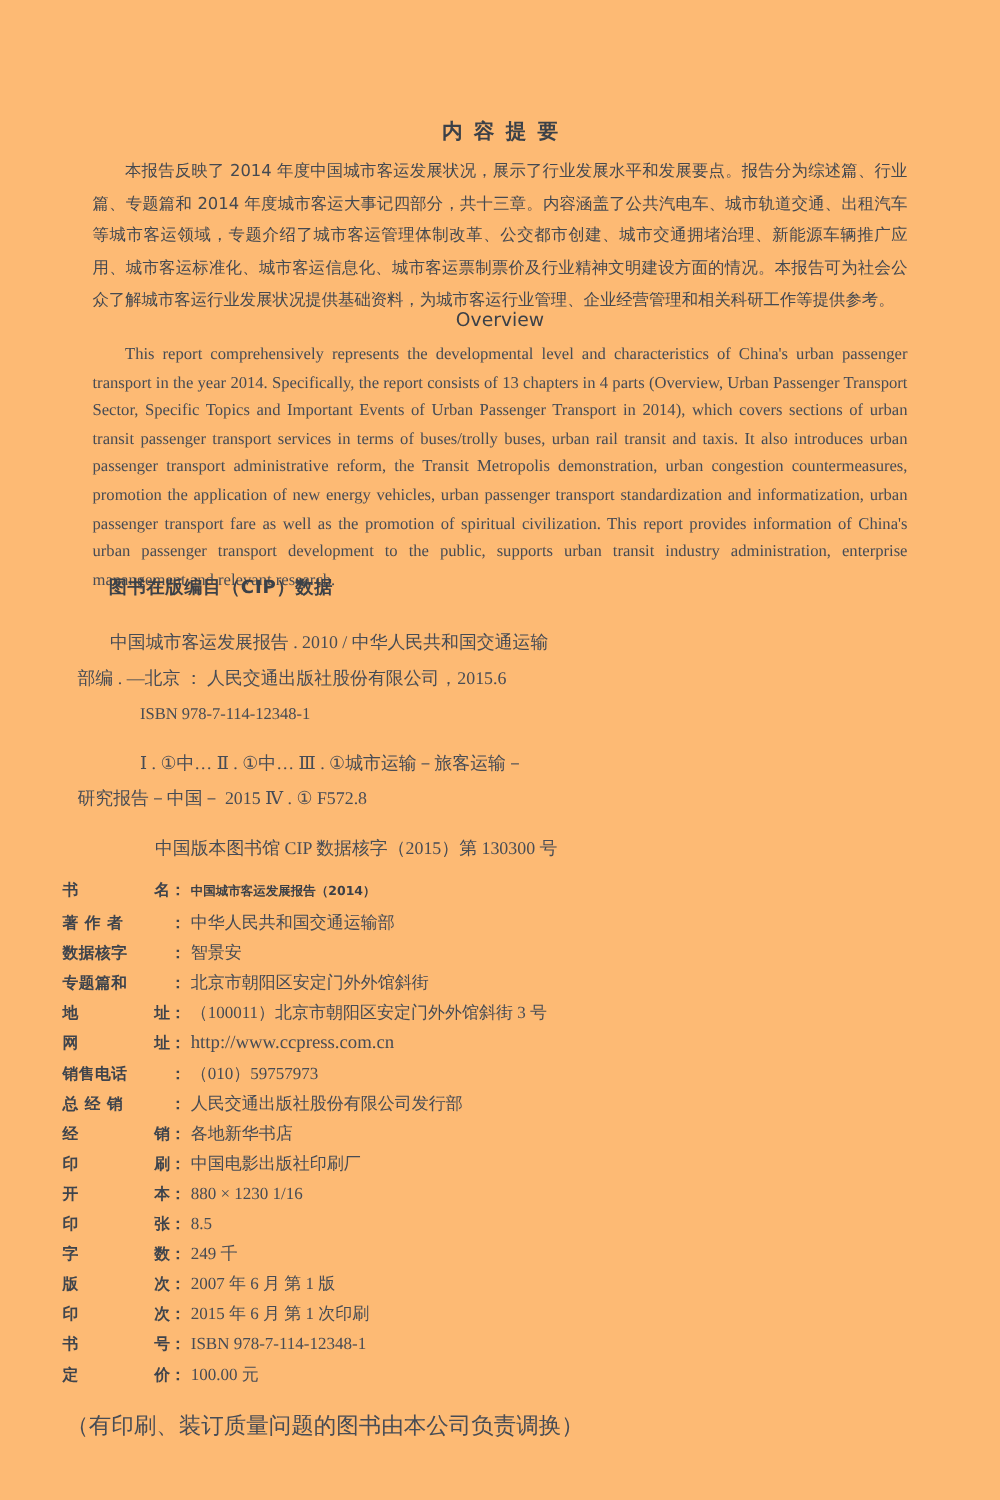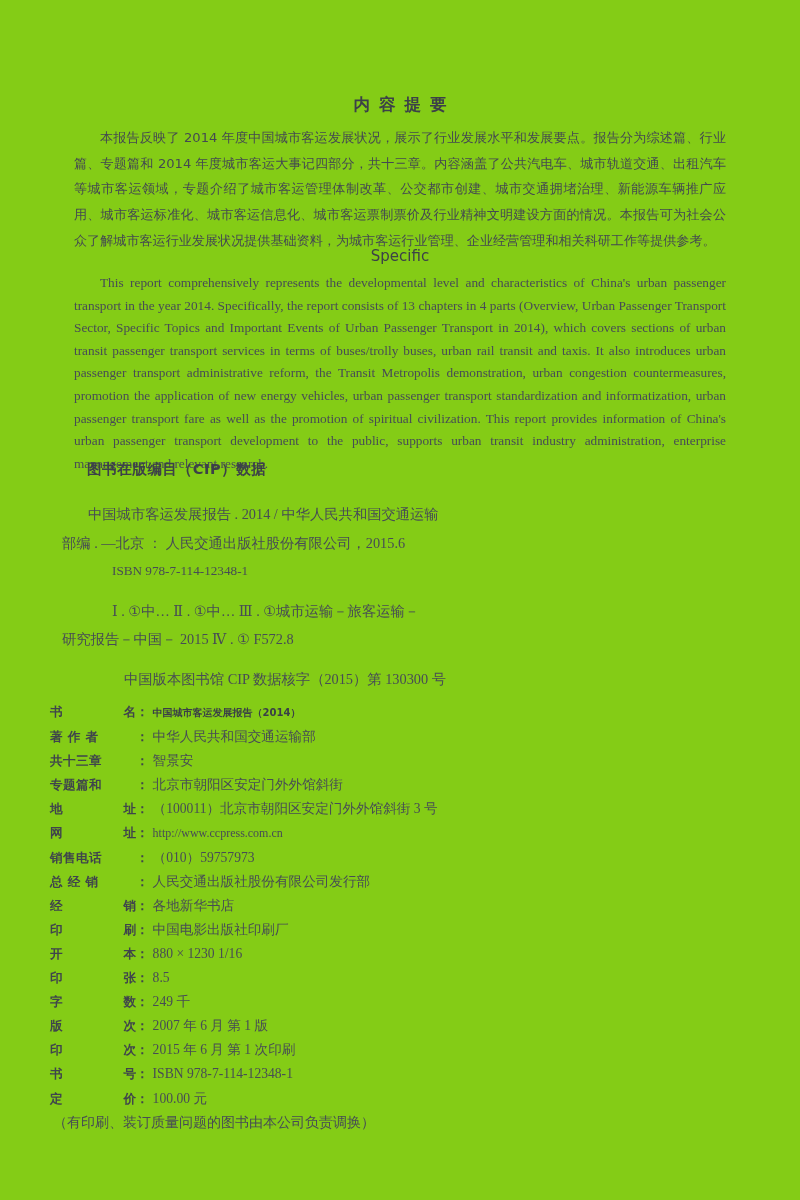--- a/index.html
+++ b/index.html
@@ -15,21 +15,21 @@
     color: #3a3f47;
     -webkit-font-smoothing: antialiased;
     overflow: hidden;
   }
 
   .page {
     position: absolute;
     left: 0; top: 0;
     width: 800px;
     height: 1200px;
-    background: #84cc16;
+    background: #fdba74;
   }
 
   
   .cn-heading {
     position: absolute;
     left: 0;
     top: 94px;
     width: 800px;
     text-align: center;
     font-family: "DejaVu Sans", "Liberation Sans", sans-serif;
@@ -147,48 +147,48 @@
   }
   .col-value.bold {
     font-family: "DejaVu Sans", "Liberation Sans", sans-serif;
     font-weight: bold;
     font-size: 10px;
     color: #3a3f47;
     text-align: center;
   }
   .col-value.mono-url {
     font-family: "Liberation Serif", "DejaVu Serif", serif;
-    font-size: 12px;
+    font-size: 15px;
   }
   .col-note {
-    margin-top: 0;
-    font-family: "Liberation Serif", "DejaVu Serif", serif;
-    font-size: 14px;
+    margin-top: 16px;
+    font-family: "Liberation Serif", "DejaVu Serif", serif;
+    font-size: 18px;
     color: #474c55;
     margin-left: 3px;
     white-space: nowrap;
   }
 </style>
 </head>
 <body>
 
 <div class="page">
 
   <div class="cn-heading">内容提要</div>
 
   <div class="cn-abstract">本报告反映了 2014 年度中国城市客运发展状况，展示了行业发展水平和发展要点。报告分为综述篇、行业篇、专题篇和 2014 年度城市客运大事记四部分，共十三章。内容涵盖了公共汽电车、城市轨道交通、出租汽车等城市客运领域，专题介绍了城市客运管理体制改革、公交都市创建、城市交通拥堵治理、新能源车辆推广应用、城市客运标准化、城市客运信息化、城市客运票制票价及行业精神文明建设方面的情况。本报告可为社会公众了解城市客运行业发展状况提供基础资料，为城市客运行业管理、企业经营管理和相关科研工作等提供参考。</div>
 
-  <div class="ab-heading">Specific</div>
+  <div class="ab-heading">Overview</div>
 
   <div class="ab-body">This report comprehensively represents the developmental level and characteristics of China's urban passenger transport in the year 2014. Specifically, the report consists of 13 chapters in 4 parts (Overview, Urban Passenger Transport Sector, Specific Topics and Important Events of Urban Passenger Transport in 2014), which covers sections of urban transit passenger transport services in terms of buses/trolly buses, urban rail transit and taxis. It also introduces urban passenger transport administrative reform, the Transit Metropolis demonstration, urban congestion countermeasures, promotion the application of new energy vehicles, urban passenger transport standardization and informatization, urban passenger transport fare as well as the promotion of spiritual civilization. This report provides information of China's urban passenger transport development to the public, supports urban transit industry administration, enterprise manangement and relevant research.</div>
 
   <div class="cip-title">图书在版编目（CIP）数据</div>
 
   <div class="cip-body">
-    <div class="ln ind1">中国城市客运发展报告 . 2014 / 中华人民共和国交通运输</div>
+    <div class="ln ind1">中国城市客运发展报告 . 2010 / 中华人民共和国交通运输</div>
     <div class="ln">部编 . —北京 ： 人民交通出版社股份有限公司，2015.6</div>
     <div class="ln ind2 sm">ISBN 978-7-114-12348-1</div>
     <span class="gap"></span>
     <div class="ln ind2">Ⅰ . ①中… Ⅱ . ①中… Ⅲ . ①城市运输－旅客运输－</div>
     <div class="ln">研究报告－中国－ 2015 Ⅳ . ① F572.8</div>
     <span class="gap"></span>
     <div class="ln ind3">中国版本图书馆 CIP 数据核字（2015）第 130300 号</div>
   </div>
 
   <div class="colophon" id="colophon-rows">
@@ -199,21 +199,21 @@
         </span>
         <span class="col-colon">：</span>
         <span class="col-value bold">中国城市客运发展报告（2014）</span>
       </div>
       <div class="col-row">
         <span class="col-label sp2">著 作 者</span>
         <span class="col-colon">：</span>
         <span class="col-value">中华人民共和国交通运输部</span>
       </div>
       <div class="col-row">
-        <span class="col-label sp2">共十三章</span>
+        <span class="col-label sp2">数据核字</span>
         <span class="col-colon">：</span>
         <span class="col-value">智景安</span>
       </div>
       <div class="col-row">
         <span class="col-label sp2">专题篇和</span>
         <span class="col-colon">：</span>
         <span class="col-value">北京市朝阳区安定门外外馆斜街</span>
       </div>
       <div class="col-row">
         <span class="col-label sp4" style="letter-spacing: 0px; display: inline-flex; justify-content: space-between;">

